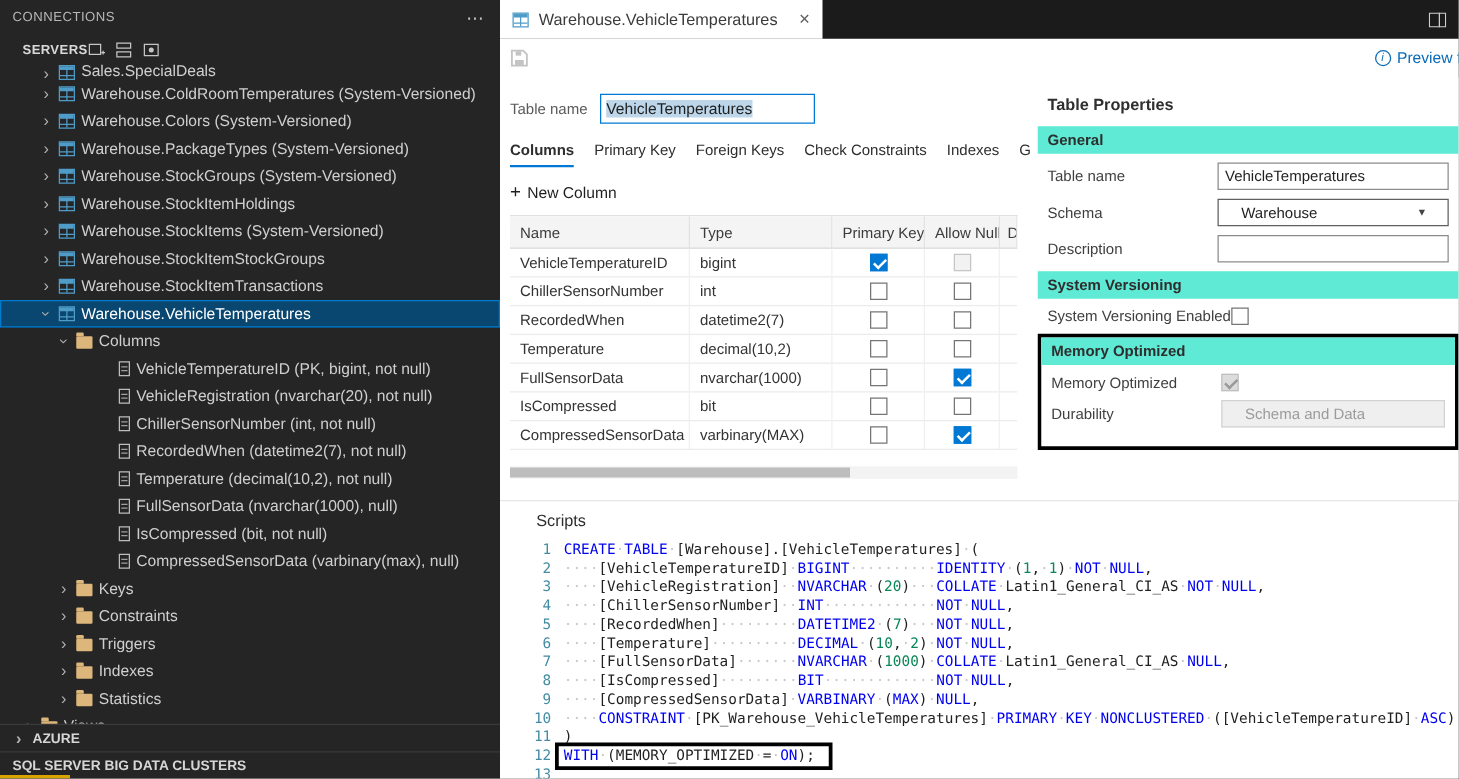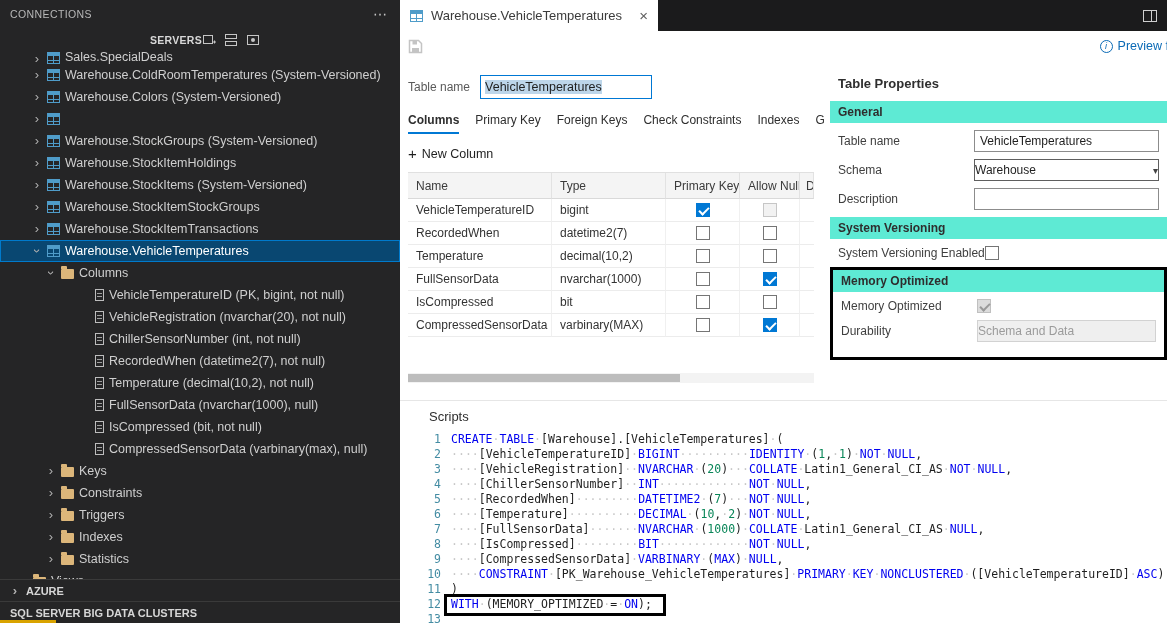--- a/index.html
+++ b/index.html
@@ -6,21 +6,21 @@
   *{box-sizing:border-box}
   .app{position:relative;width:1167px;height:623px;overflow:hidden;
        font-family:"Liberation Sans",sans-serif;background:#fff;display:flex}
 
   
   .sidebar{width:400px;height:623px;background:#252526;color:#c5c5c5;flex:none;
            display:flex;flex-direction:column;overflow:hidden;position:relative}
   .side-head{height:28px;display:flex;align-items:center;justify-content:space-between;padding:0 12px 0 10px}
   .side-title{font-size:10.5px;letter-spacing:.4px;color:#b8b8b8}
   .more{color:#c5c5c5;font-size:14px;cursor:pointer;letter-spacing:1px}
-  .servers-row{height:23px;display:flex;align-items:center;justify-content:center;padding:0 8px 0 18px}
+  .servers-row{height:23px;display:flex;align-items:center;justify-content:flex-start;padding:0 8px 0 18px}
   .servers-label{font-size:10.5px;font-weight:700;color:#d8d8d8;letter-spacing:.3px}
   .servers-icons{display:flex;gap:8px;align-items:center}
   .sicon{display:inline-flex}
   .tree{flex:1;overflow:hidden}
   .tree-item{height:22px;display:flex;align-items:center;gap:5px;white-space:nowrap;cursor:pointer;font-size:12.5px;color:#cfcfcf}
   .tree-item.partial{height:13px;overflow:hidden;align-items:flex-end}
   .tree-item.selected{background:#094771;outline:1px solid #007acc;outline-offset:-1px;color:#fff}
   .ind0{padding-left:18px}.ind1{padding-left:32px}.ind2{padding-left:46px}.ind3{padding-left:80px}
   .chev{width:10px;text-align:center;color:#b0b0b0;font-size:13px;flex:none;line-height:10px}
   .chev.down{transform:rotate(90deg)}
@@ -90,21 +90,21 @@
 
   
   .props{position:absolute;right:0;top:1px;width:337px;height:100%;background:#fff;overflow:hidden;padding-top:2px}
   .props h3{margin:12px 8px 10px;font-size:13px;color:#2e2e2e;font-weight:700}
   .phead{background:#5eead4;font-weight:700;font-size:12px;color:#2e2e2e;padding:4px 8px;height:22px}
   .prow{display:flex;align-items:center;margin:7px 8px 7px 8px}
   .plabel{flex:0 0 136px;font-size:12px;color:#3f3f3f;white-space:nowrap}
   .pinput{width:190px;height:22px;border:1px solid #8c8c8c;background:#fff;font-size:12px;color:#1f1f1f;
           display:flex;align-items:center;padding:0 5px;cursor:text}
   .pselect{width:190px;height:22px;border:1px solid #5f5f5f;background:#fff;font-size:12px;color:#1f1f1f;
-           display:flex;align-items:center;justify-content:space-between;padding:0 0;cursor:pointer}
+           display:flex;align-items:center;justify-content:space-between;padding:0 18px;cursor:pointer}
   .pselect .caret{color:#444;font-size:10px}
   .pselect.disabled{background:#efefef;color:#9b9b9b;border-color:#d2d2d2;cursor:default}
   .mem-box{border:3px solid #000;padding-bottom:8px}
   .mem-box .phead{margin-top:0}
 
   
   .scripts{flex:1;border-top:1px solid #e6e6e6;background:#fff;padding:6px 0 0 21px;position:relative;overflow:hidden}
   .scripts-title{font-size:13px;color:#2e2e2e;margin:2px 0 8px 8px}
   .code{position:relative;font-family:"DejaVu Sans Mono",monospace;font-size:11.5px;line-height:15px}
   .code-line{display:flex;white-space:pre}
@@ -158,20 +158,21 @@
           <span class="tlabel">Warehouse.ColdRoomTemperatures (System-Versioned)</span>
         </div>
         <div class="tree-item ind1">
           <span class="chev right">›</span>
           <span class="ticon tbl-ico"></span>
           <span class="tlabel">Warehouse.Colors (System-Versioned)</span>
         </div>
         <div class="tree-item ind1">
           <span class="chev right">›</span>
           <span class="ticon tbl-ico"></span>
+          <span class="tlabel">Warehouse.PackageTypes (System-Versioned)</span>
         </div>
         <div class="tree-item ind1">
           <span class="chev right">›</span>
           <span class="ticon tbl-ico"></span>
           <span class="tlabel">Warehouse.StockGroups (System-Versioned)</span>
         </div>
         <div class="tree-item ind1">
           <span class="chev right">›</span>
           <span class="ticon tbl-ico"></span>
           <span class="tlabel">Warehouse.StockItemHoldings</span>
@@ -343,20 +344,31 @@
             </div>
           <div class="gbody">
               <div class="grow">
                 <div class="gc c-name">VehicleTemperatureID</div>
                 <div class="gc c-type">bigint</div>
                 <div class="gc c-pk">
                   <span class="cb checked"></span>
                 </div>
                 <div class="gc c-null">
                   <span class="cb disabled"></span>
+                </div>
+                <div class="gc c-d"></div>
+              </div>
+              <div class="grow">
+                <div class="gc c-name">ChillerSensorNumber</div>
+                <div class="gc c-type">int</div>
+                <div class="gc c-pk">
+                  <span class="cb"></span>
+                </div>
+                <div class="gc c-null">
+                  <span class="cb"></span>
                 </div>
                 <div class="gc c-d"></div>
               </div>
               <div class="grow">
                 <div class="gc c-name">RecordedWhen</div>
                 <div class="gc c-type">datetime2(7)</div>
                 <div class="gc c-pk">
                   <span class="cb"></span>
                 </div>
                 <div class="gc c-null">

